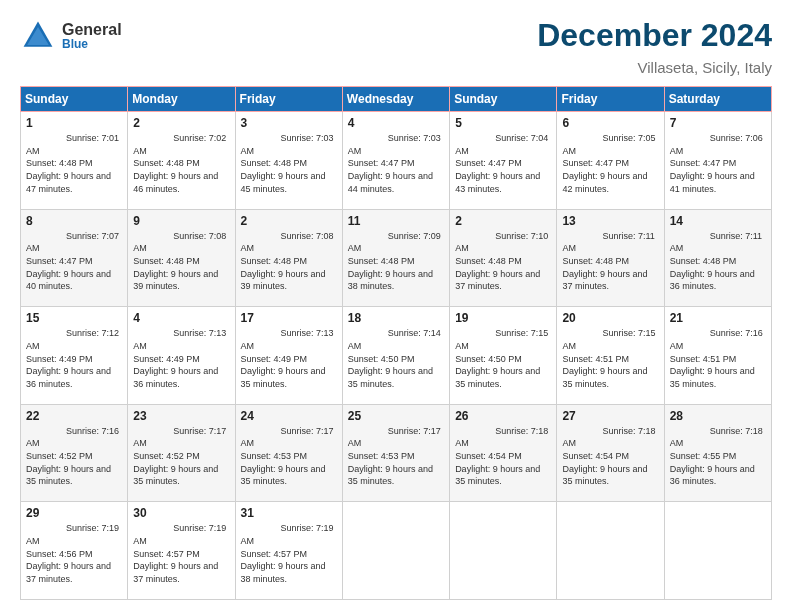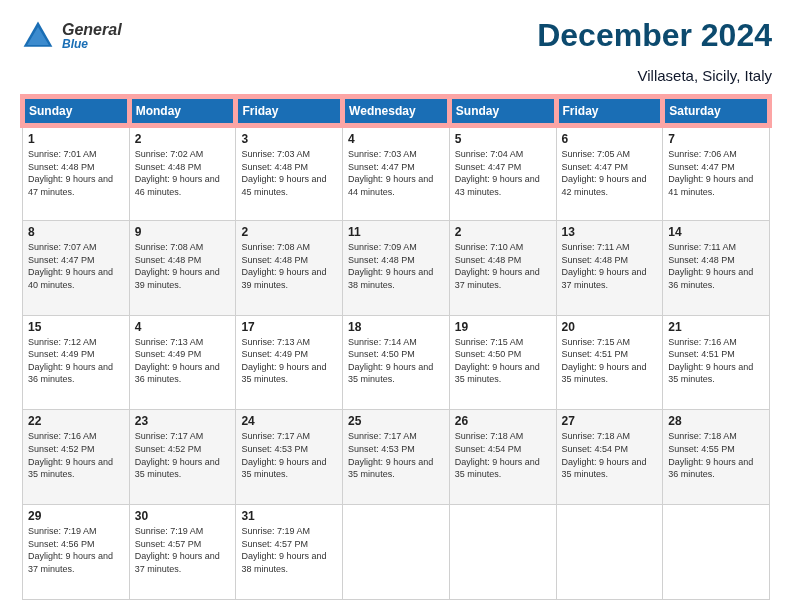--- a/index.html
+++ b/index.html
@@ -20,21 +20,20 @@
     .header {
       display: flex;
       justify-content: space-between;
       align-items: flex-start;
       margin-bottom: 10px;
     }
     .logo {
       display: flex;
       align-items: center;
       gap: 6px;
-      font-style: italic;
     }
     .logo-text {
       display: flex;
       flex-direction: column;
       line-height: 1.1;
     }
     .logo-general {
       font-size: 16px;
       font-weight: bold;
       color: #333;
@@ -52,38 +51,38 @@
       text-align: right;
     }
     .month-title {
       font-size: 32px;
       font-weight: bold;
       color: #0c4a6e;
       line-height: 1.1;
     }
     .location {
       font-size: 15px;
-      color: #0f172a;
-      margin-top: 14px;
+      color: #737373;
+      margin-top: 6px;
     }
     .calendar {
       flex: 1;
       border: 1px solid #ccc;
       border-collapse: collapse;
       width: 100%;
       table-layout: fixed;
     }
     .calendar th {
       background-color: #1a6eb5;
       color: #fff;
       font-size: 12px;
       font-weight: bold;
       padding: 5px 4px;
       text-align: left;
-      border: 5px solid #fca5a5;
+      border: 1px solid #fca5a5;
     }
     .calendar td {
       vertical-align: top;
       padding: 4px 5px;
       border: 1px solid #d0d0d0;
       font-size: 9.5px;
       color: #333;
       background: #fff;
       height: 82px;
     }
@@ -94,20 +93,21 @@
       font-size: 12px;
       font-weight: bold;
       color: #222;
       display: block;
       margin-bottom: 2px;
     }
     .day-info {
       font-size: 9px;
       color: #333;
       line-height: 1.4;
+      margin-left: 40px;
     }
     .empty-cell {
       background: #fff !important;
     }
   </style>
 </head>
 <body>
 
 <div class="page">
   <div class="header">

